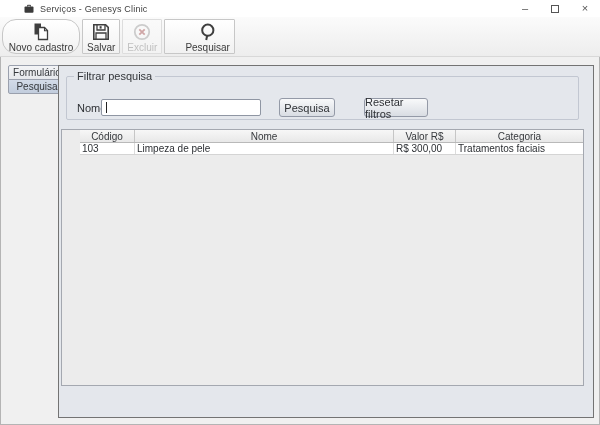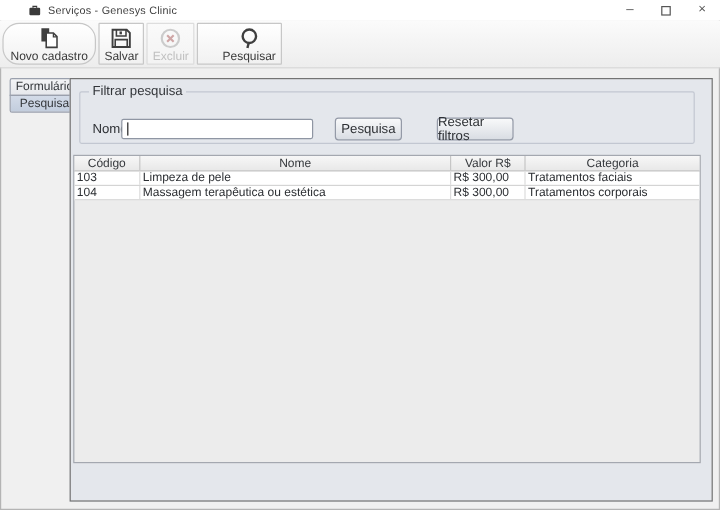--- a/index.html
+++ b/index.html
@@ -69,21 +69,21 @@
     font-size:11px; color:#2e3135; display:flex; align-items:center; justify-content:center;
     font-family:"Liberation Sans",sans-serif;
   }
   .btn-pesquisa { position:absolute; left:212px; top:16px; width:56px; height:19px; }
   .btn-resetar  { position:absolute; left:280px; top:16px; width:64px; height:19px;margin-left:17px; }
   
   .scrollpane {
     position:absolute; left:2px; top:63px; width:523px; height:257px;
     border:1px solid #a4a8b0; background:#ececec; overflow:hidden;
   }
-  .thead, .trow { display:grid; grid-template-columns:55px 259px 62px 1fr; }
+  .thead, .trow { display:grid; grid-template-columns:55px 259px 62px 1fr;margin-left:18px; }
   .thead {
     height:13px; background:linear-gradient(#f7f7f7,#e8e8e8); border-bottom:1px solid #b9b9b9;
   }
   .th {
     font-size:10px; color:#36393d; display:flex; align-items:center; justify-content:center;
     border-right:1px solid #c6c6c6; overflow:hidden; white-space:nowrap;
   }
   .th:last-child { border-right:none; }
   .trow { height:12px; background:#ffffff; border-bottom:1px solid #d4d4d4; }
   .td {
@@ -200,23 +200,17 @@
         <div class="th">Nome</div>
         <div class="th">Valor R$</div>
         <div class="th">Categoria</div>
       </div>
       <div class="trow">
         <div class="td">103</div>
         <div class="td">Limpeza de pele</div>
         <div class="td">R$ 300,00</div>
         <div class="td">Tratamentos faciais</div>
       </div>
-      <div class="trow">
-        <div class="td">104</div>
-        <div class="td">Massagem terapêutica ou estética</div>
-        <div class="td">R$ 300,00</div>
-        <div class="td">Tratamentos corporais</div>
-      </div>
     </div>
 
 
   </div>
 </div>
 
 </body></html>

